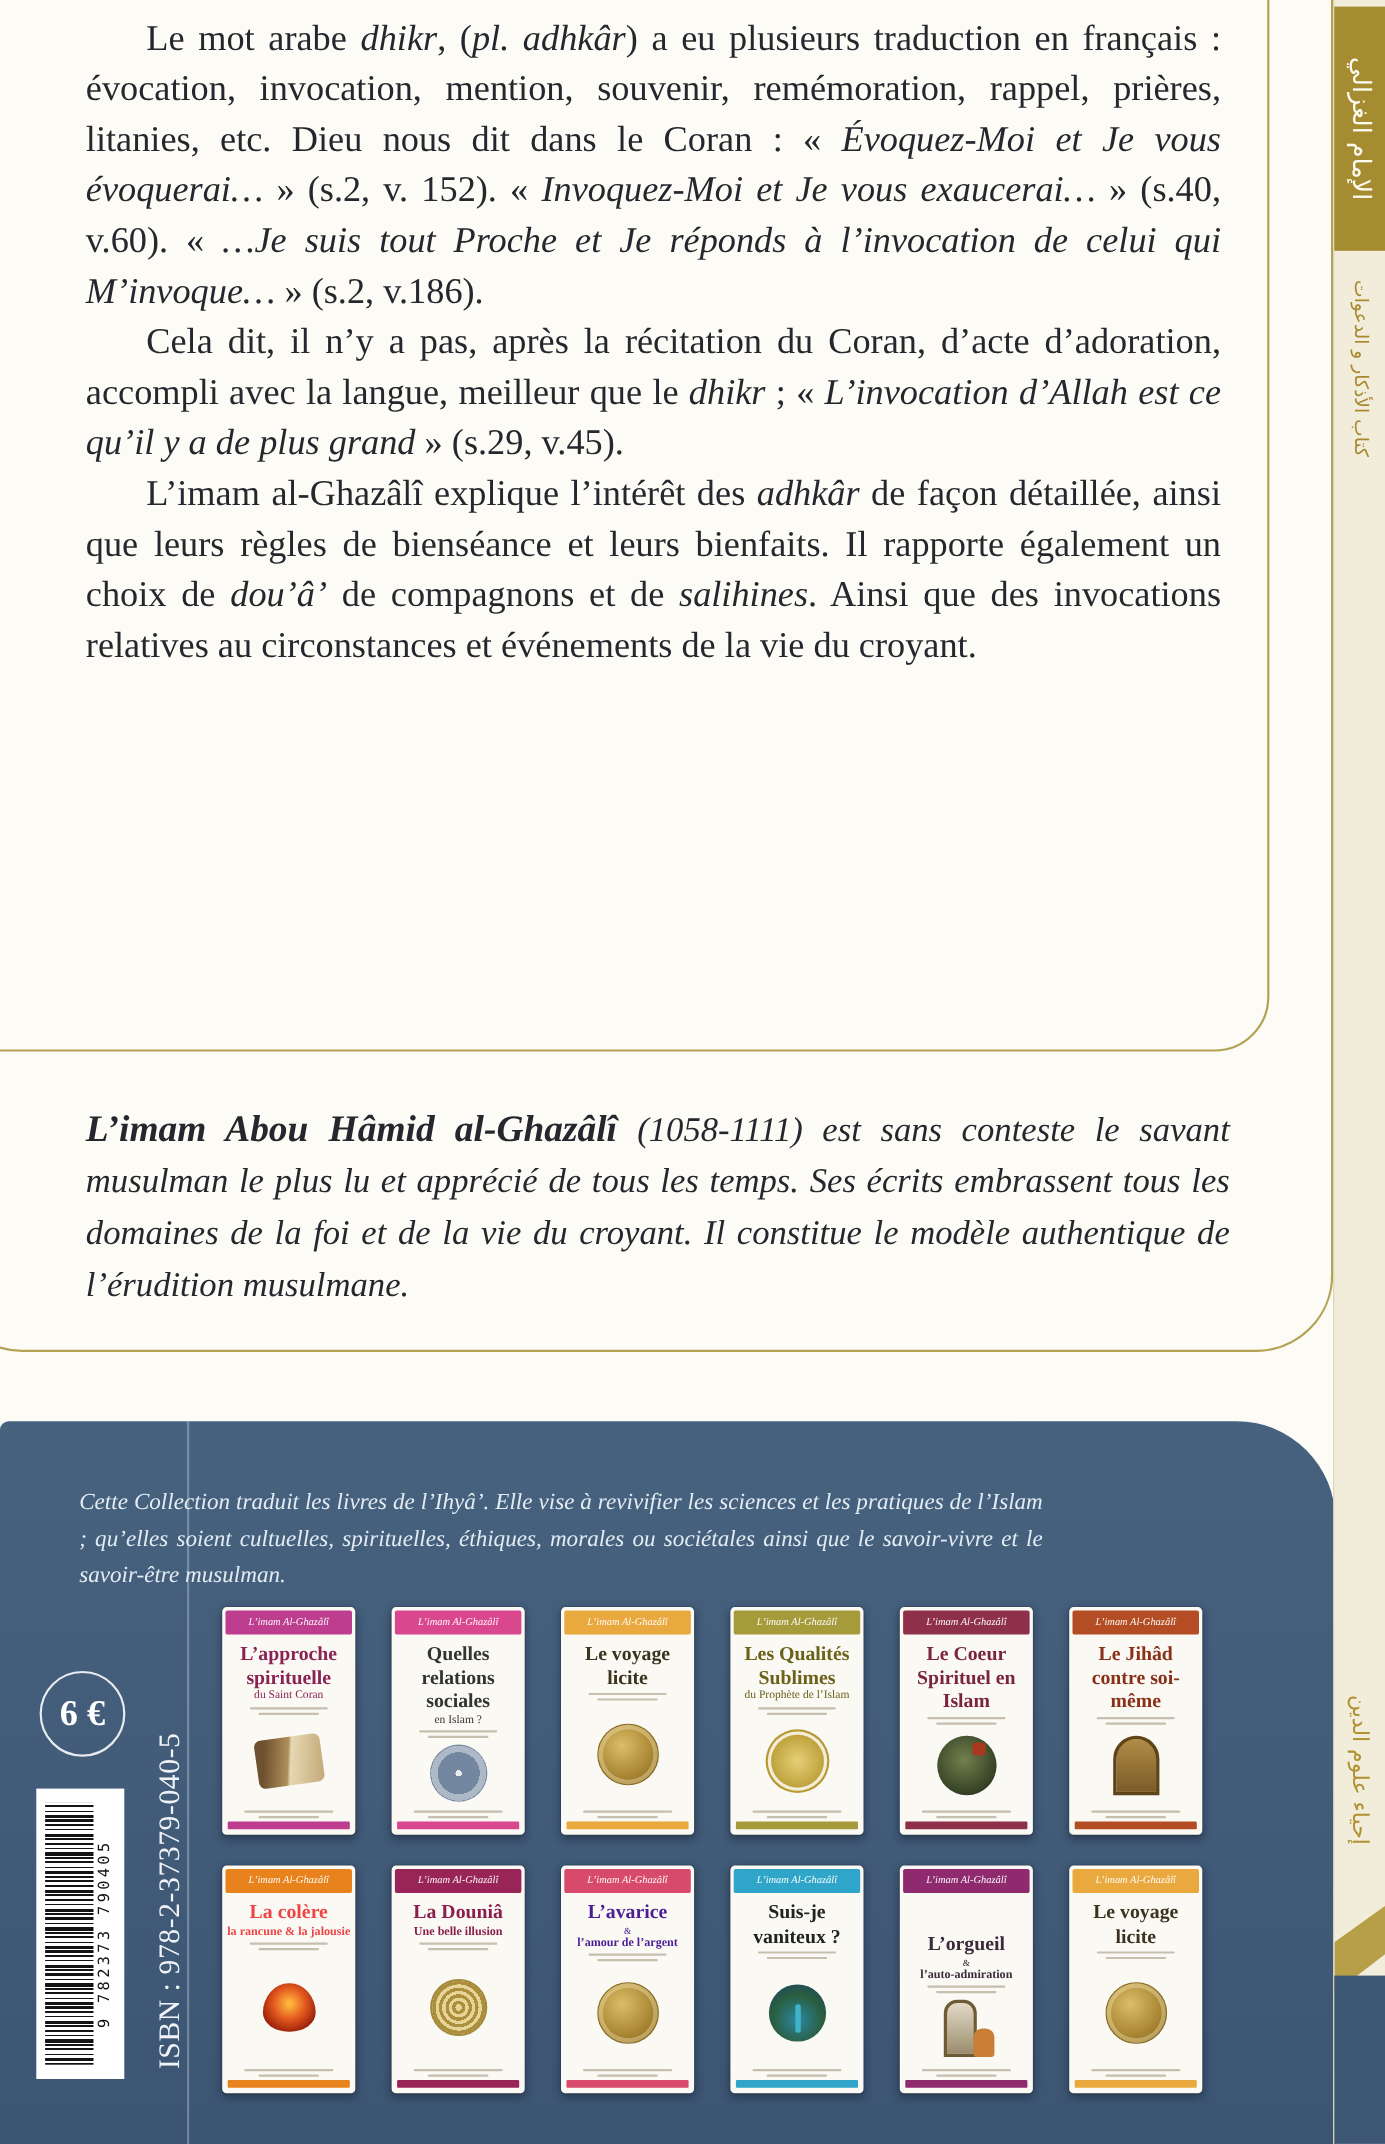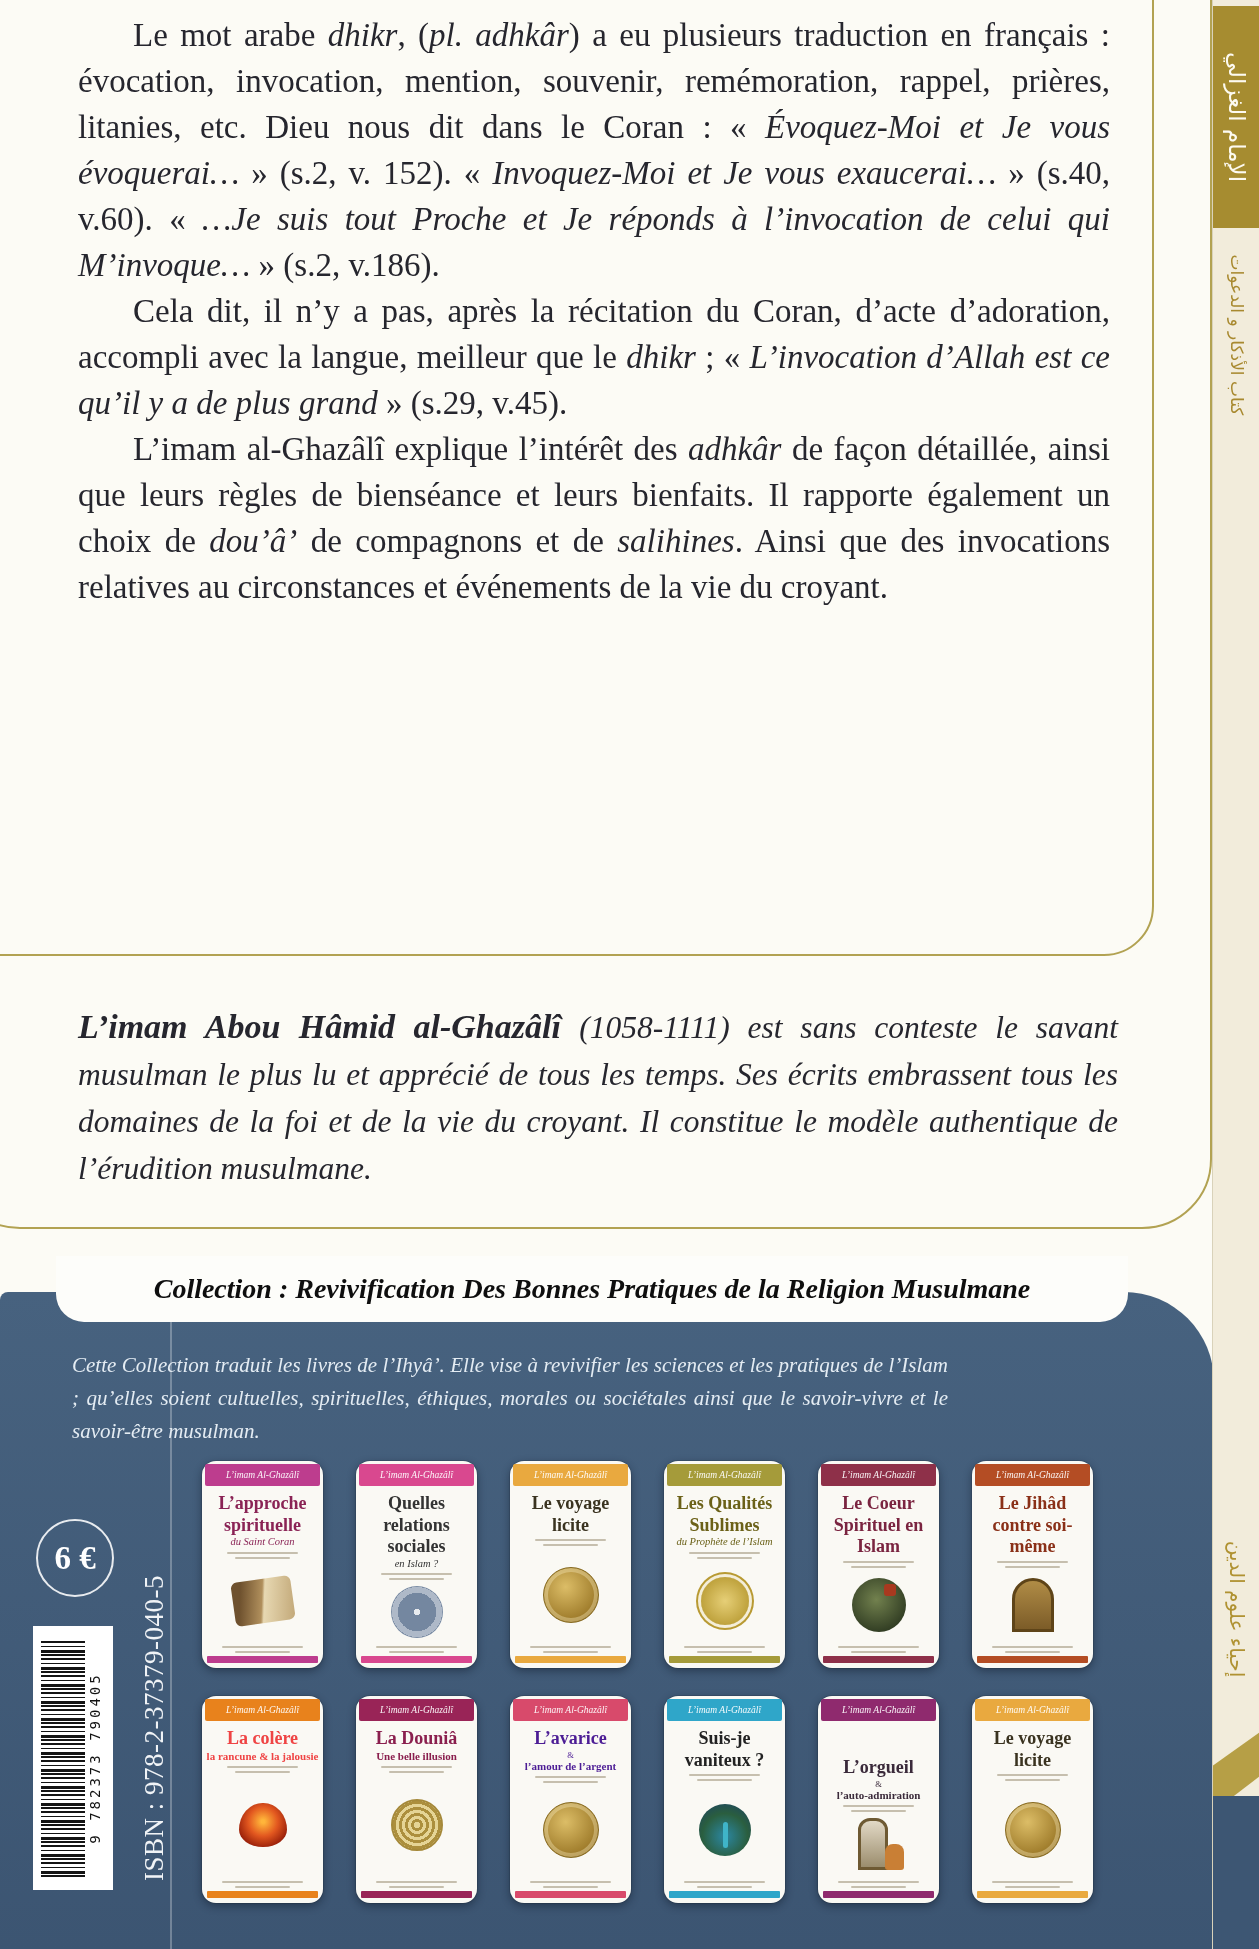--- a/index.html
+++ b/index.html
@@ -38,27 +38,27 @@
                  transform:translate(-50%,-50%) rotate(-90deg);}
   .bars{height:44px;margin:2px 6px 0 6px;
         background:repeating-linear-gradient(90deg,#141414 0 2px,#fff 2px 3px,#141414 3px 6px,#fff 6px 9px,#141414 9px 10px,#fff 10px 13px,#141414 13px 15px,#fff 15px 17px);}
   .digits{font-family:"DejaVu Sans Mono",monospace;font-size:14px;letter-spacing:3px;color:#111;
           text-align:center;margin-top:2px;}
   .isbn-wrap{position:absolute;left:-60px;top:1712px;width:430px;height:32px;z-index:3;
              transform:rotate(-90deg);color:#f0f3f6;font-size:27px;letter-spacing:.5px;text-align:center;}
   
   .covers-grid{position:absolute;left:202px;top:1461px;display:grid;z-index:3;
                grid-template-columns:repeat(6,121px);column-gap:33px;row-gap:28px;}
-  .cover{width:121px;height:207px;background:#faf9f4;border-radius:14px;display:flex;flex-direction:column;
+  .cover{width:121px;height:207px;background:#faf9f4;border-radius:4px;display:flex;flex-direction:column;
          box-shadow:0 0 0 1px rgba(0,0,0,.10),0 3px 8px rgba(10,20,35,.45);padding:3px;box-sizing:border-box;}
   .cov-head{height:22px;border-radius:2px;display:flex;align-items:center;justify-content:center;flex:none;}
   .cov-head span{color:rgba(255,255,255,.95);font-style:italic;font-size:9.5px;white-space:nowrap;}
   .cov-title{text-align:center;margin-top:7px;line-height:1.2;}
   .tl-main{font-weight:bold;font-size:18px;}
-  .tl-sub{font-style:italic;font-size:10.5px;}
+  .tl-sub{font-size:10.5px;}
   .tl-ssub{font-weight:bold;font-size:11px;}
   .tl-amp{font-size:8.5px;}
   .ml{height:2px;background:#c6bfae;border-radius:1px;margin:3px auto 0 auto;}
   .ml.w1{width:62%;} .ml.w2{width:48%;} .ml.w3{width:70%;}
   .cov-thumbbox{flex:1;display:flex;align-items:center;justify-content:center;}
   .cov-foot{height:7px;margin:3px 2px 2px 2px;border-radius:1px;flex:none;}
   
   .th-book{width:60px;height:44px;border-radius:6px;transform:rotate(-8deg);
            background:linear-gradient(100deg,#6e512e 15%,#b08f5c 48%,#e7d8b2 52%,#c2a878);}
   .th-rosette{width:52px;height:52px;border-radius:50%;
@@ -112,23 +112,20 @@
   <div class="frame inner"></div>
 
   <div class="main-text">
     <p class="para"><span>Le mot arabe </span><span class="it">dhikr</span><span>, (</span><span class="it">pl. adhkâr</span><span>) a eu plusieurs traduction en français : évocation, invocation, mention, souvenir, remémoration, rappel, prières, litanies, etc. Dieu nous dit dans le Coran : « </span><span class="it">Évoquez-Moi et Je vous évoquerai… </span><span>» (s.2, v. 152). « </span><span class="it">Invoquez-Moi et Je vous exaucerai… </span><span>» (s.40, v.60). « </span><span class="it">…Je suis tout Proche et Je réponds à l’invocation de celui qui M’invoque… </span><span>» (s.2, v.186).</span></p>
     <p class="para"><span>Cela dit, il n’y a pas, après la récitation du Coran, d’acte d’adoration, accompli avec la langue, meilleur que le </span><span class="it">dhikr</span><span> ; « </span><span class="it">L’invocation d’Allah est ce qu’il y a de plus grand</span><span> » (s.29, v.45).</span></p>
     <p class="para"><span>L’imam al-Ghazâlî explique l’intérêt des </span><span class="it">adhkâr</span><span>  de façon détaillée, ainsi que leurs règles de bienséance et leurs bienfaits. Il rapporte également un choix de </span><span class="it">dou’â’</span><span> de compagnons et de </span><span class="it">salihines</span><span>. Ainsi que  des invocations relatives au circonstances et événements de la vie du croyant.</span></p>
   </div>
 
   <div class="bio"><span class="bname">L’imam Abou Hâmid al-Ghazâlî </span><span>(1058-1111) est sans conteste le savant musulman le plus lu et apprécié de tous les temps. Ses écrits embrassent tous les domaines de la foi et de la vie du croyant. Il constitue le modèle authentique de l’érudition musulmane.</span></div>
 
-  <div class="banner-tab">
-    <span>Collection : Revivification Des Bonnes Pratiques de la Religion Musulmane</span>
-  </div>
 
   <div class="blue-panel">
     <div class="crease"></div>
     <div class="intro">Cette Collection traduit les livres de l’Ihyâ’. Elle vise à revivifier les sciences et les pratiques de l’Islam ; qu’elles soient cultuelles, spirituelles, éthiques, morales ou sociétales ainsi que le savoir-vivre et le savoir-être musulman.</div>
   </div>
 
   <div class="covers-grid" id="covers-grid">
   <div class="cover">
     <div class="cov-head" style="background: rgb(189, 61, 142);">
       <span>L’imam Al-Ghazâlî</span>

